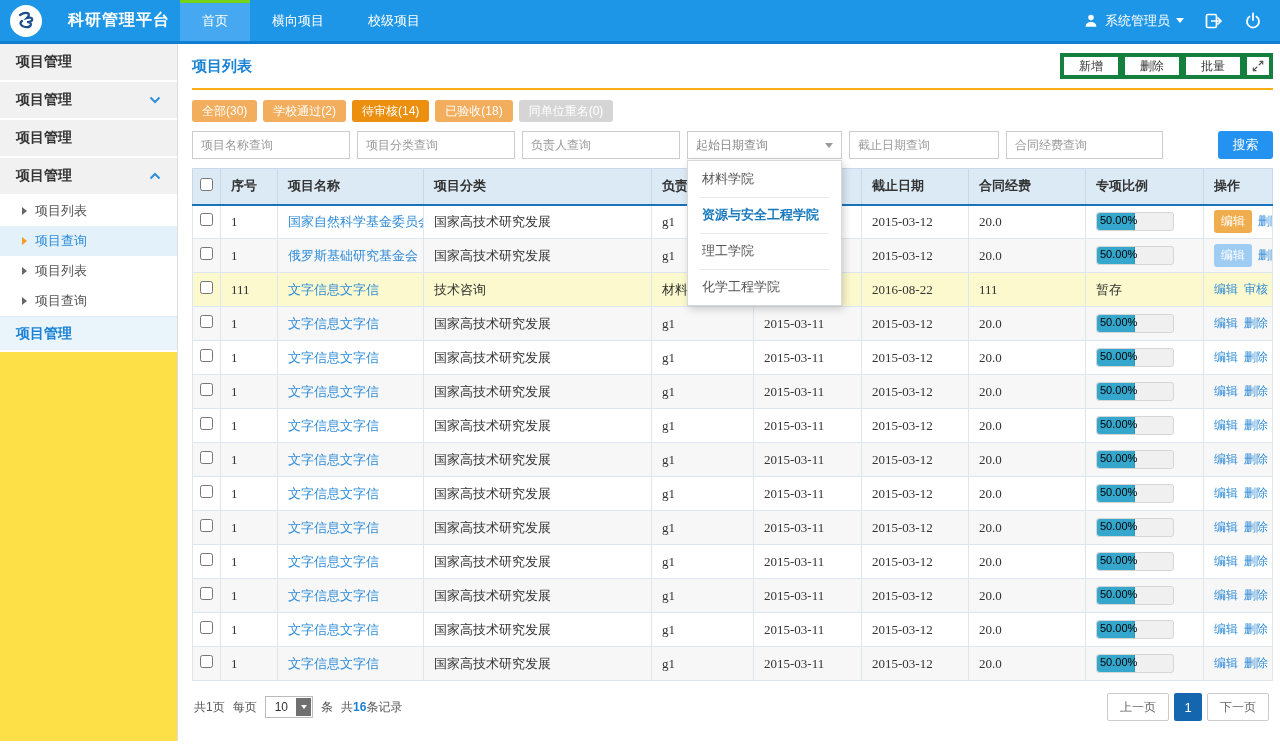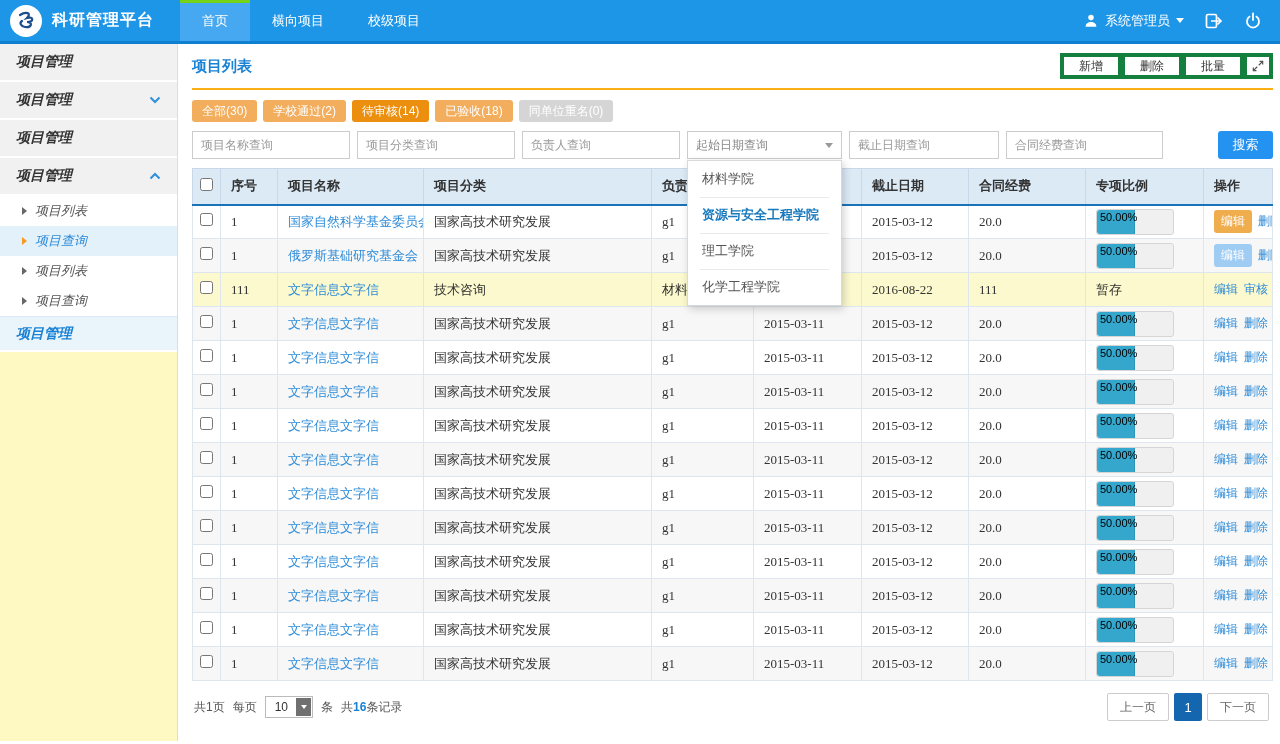--- a/index.html
+++ b/index.html
@@ -2,37 +2,37 @@
 <html><head>
 <meta charset="utf-8">
 <style>
 * { box-sizing: border-box; margin: 0; padding: 0; }
 html, body { width: 1280px; height: 744px; overflow: hidden; background: #fff;
   font-family: "Liberation Sans", sans-serif; }
 
 
 .topbar { height: 44px; background: #1E96E8; border-bottom: 3px solid #0F7FD2;
   display: flex; align-items: stretch; color: #fff; }
-.brand { display: flex; align-items: center; width: 178px; padding-left: 10px; gap: 10px; }
+.brand { display: flex; align-items: center; width: 178px; padding-left: 10px; gap: 26px; }
 .logo { width: 32px; height: 32px; border-radius: 50%; background: #fff; flex: 0 0 32px;
   display: flex; align-items: center; justify-content: center; }
 .app-title { font-size: 16px; font-weight: bold; letter-spacing: 1px; white-space: nowrap; }
 .topnav { display: flex; margin-left: 2px; }
 .topnav-item { padding: 0 22px; display: flex; align-items: center; font-size: 13px;
   cursor: pointer; white-space: nowrap; }
 .topnav-item.active { background: #45A8F0; box-shadow: inset 0 3px 0 #76D216; }
 .topbar-right { margin-left: auto; display: flex; align-items: center; gap: 20px; padding-right: 18px; }
 .user { display: flex; align-items: center; gap: 6px; font-size: 13px; cursor: pointer; white-space: nowrap; }
 .caret-down-w { width: 0; height: 0; border-left: 4px solid transparent;
   border-right: 4px solid transparent; border-top: 5px solid #fff; }
 .top-icon { display: flex; align-items: center; cursor: pointer; }
 
 
 .layout { display: flex; height: 697px; }
-.sidebar { width: 178px; flex: 0 0 178px; border-right: 1px solid #DDD; background: #fef9c3; font-style: italic; }
+.sidebar { width: 178px; flex: 0 0 178px; border-right: 1px solid #DDD; background: #fde047; }
 .side-group { height: 38px; display: flex; align-items: center; justify-content: space-between;
   padding: 0 16px; background: #F1F1F1; border-bottom: 2px solid #FFF;
   font-size: 14px; font-weight: bold; color: #333; cursor: pointer; }
 .side-group.active { background: #E9F4FB; color: #1A82D4; border-top: 1px solid #D8E8F4; height: 36px; }
 .side-sub { height: 30px; display: flex; align-items: center; gap: 8px; padding-left: 22px;
   font-size: 13px; color: #555; cursor: pointer; background: #fff; }
 .side-sub.active { background: #E3F1FA; color: #2E8BD8; }
 .tri { width: 0; height: 0; border-top: 4px solid transparent; border-bottom: 4px solid transparent;
   border-left: 5px solid #666; flex: 0 0 5px; }
 .side-sub.active .tri { border-left-color: #F59A23; }
@@ -85,21 +85,21 @@
 tr.highlight td { background: #FBF9CD !important; }
 .td-check, .th-check { text-align: center; padding: 0; }
 .name-link { color: #2E8BD8; text-decoration: none; cursor: pointer; }
 .op-link { color: #2E8BD8; text-decoration: none; margin-right: 6px; cursor: pointer;
   font-family: "Liberation Sans", sans-serif; font-size: 12px; }
 .op-btn { display: inline-block; padding: 3px 7px; border-radius: 3px; color: #fff;
   font-size: 12px; margin-right: 6px; cursor: pointer; text-decoration: none;
   font-family: "Liberation Sans", sans-serif; }
 .op-btn.orange { background: #F0AD4E; }
 .op-btn.blue { background: #9FCCF3; }
-.progress { position: relative; width: 78px; height: 26px; background: #F0F0F0;
+.progress { position: relative; width: 78px; height: 19px; background: #F0F0F0;
   border: 1px solid #D5D5D5; border-radius: 3px; }
 .fill { position: absolute; left: 0; top: 0; bottom: 0; background: #35A7CC;
   border-radius: 3px 0 0 3px; border-right: 1px solid #2E96B8; }
 .plabel { position: absolute; left: 3px; top: 0; line-height: 15px; font-size: 11px;
   color: #000; font-family: "Liberation Sans", sans-serif; }
 
 
 .pagination { display: flex; align-items: center; margin-top: 6px; padding: 6px 2px;
   font-size: 12px; color: #555; gap: 8px; }
 .pp-box { display: inline-flex; align-items: center; height: 22px; border: 1px solid #BBB;

